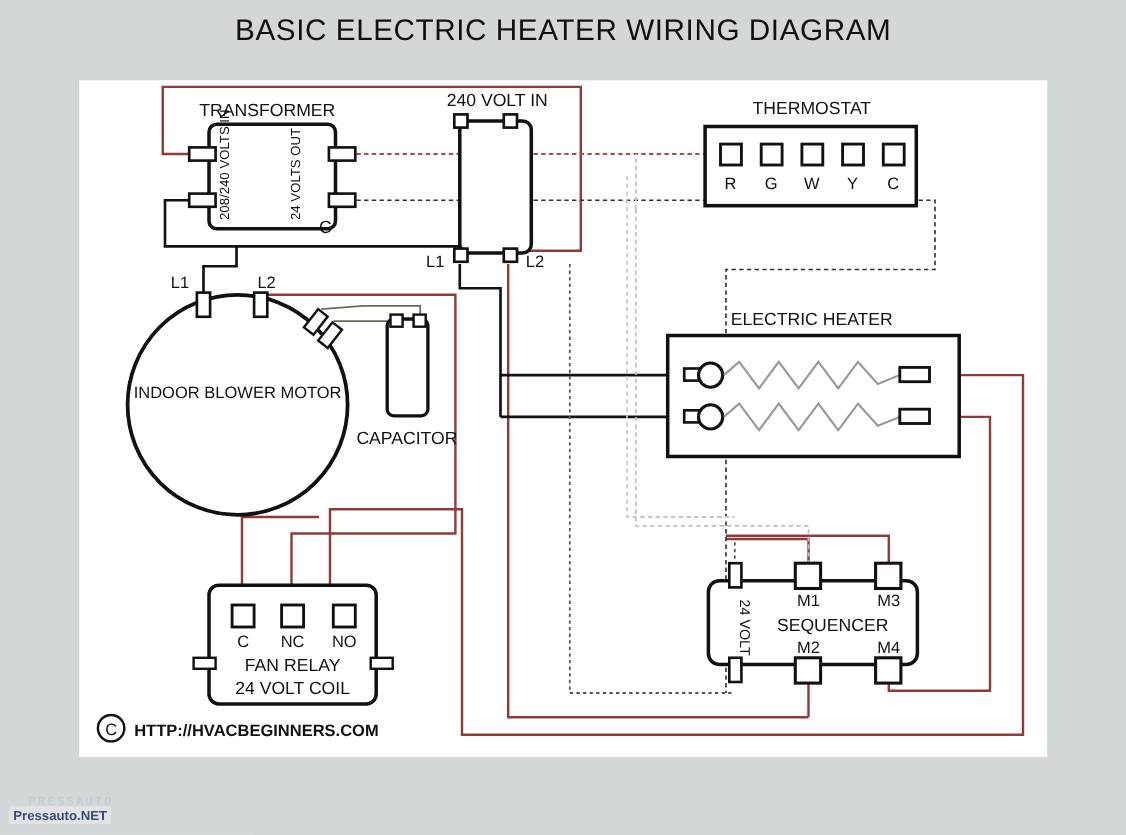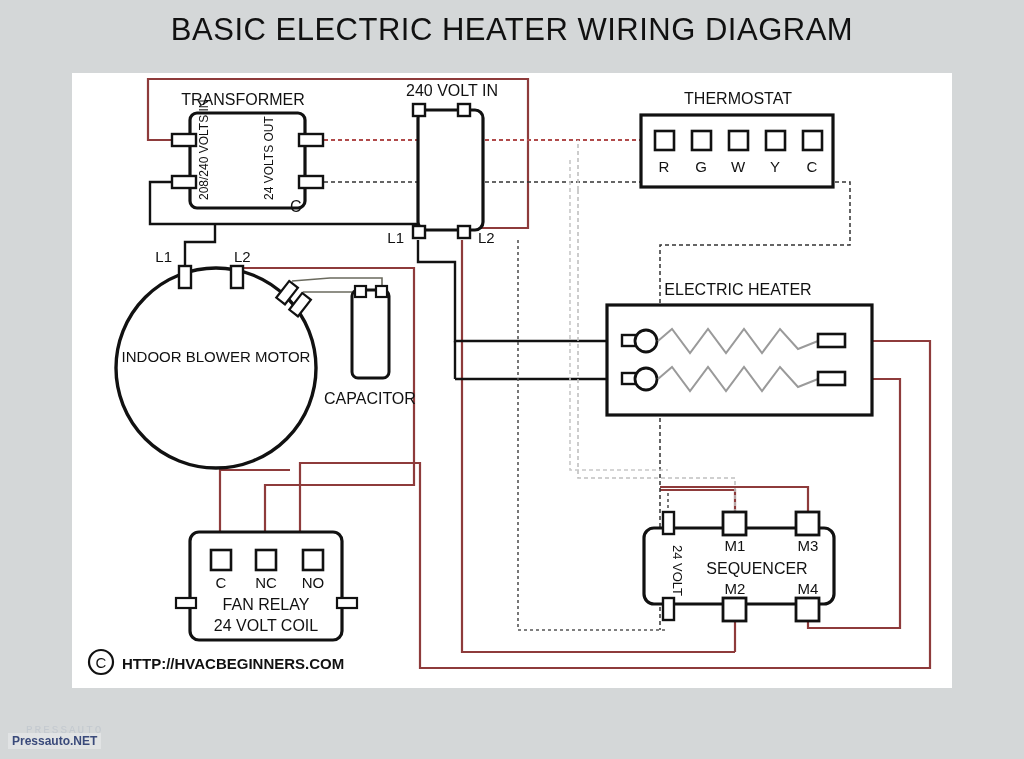--- a/index.html
+++ b/index.html
@@ -7,21 +7,21 @@
     width:1024px;height:759px;
     background:#d4d7d8;
     font-family:"Liberation Sans", sans-serif;
     overflow:hidden;
     position:relative;
   }
   #root{position:absolute;left:0;top:0;width:1024px;height:759px;}
   #title{
     position:absolute;left:0;top:12px;width:1024px;
     text-align:center;
-    font-size:31px;letter-spacing:.5px;color:#111;
+    font-size:27px;letter-spacing:.5px;color:#111;
     font-family:"Liberation Sans", sans-serif;
   }
   #canvas{
     position:absolute;left:72px;top:73px;width:880px;height:615px;
     background:#ffffff;
   }
   #watermark{
     position:absolute;left:8px;top:733px;
     font-size:12px;font-weight:bold;color:#3a4a7a;
     background:rgba(255,255,255,0.30);

